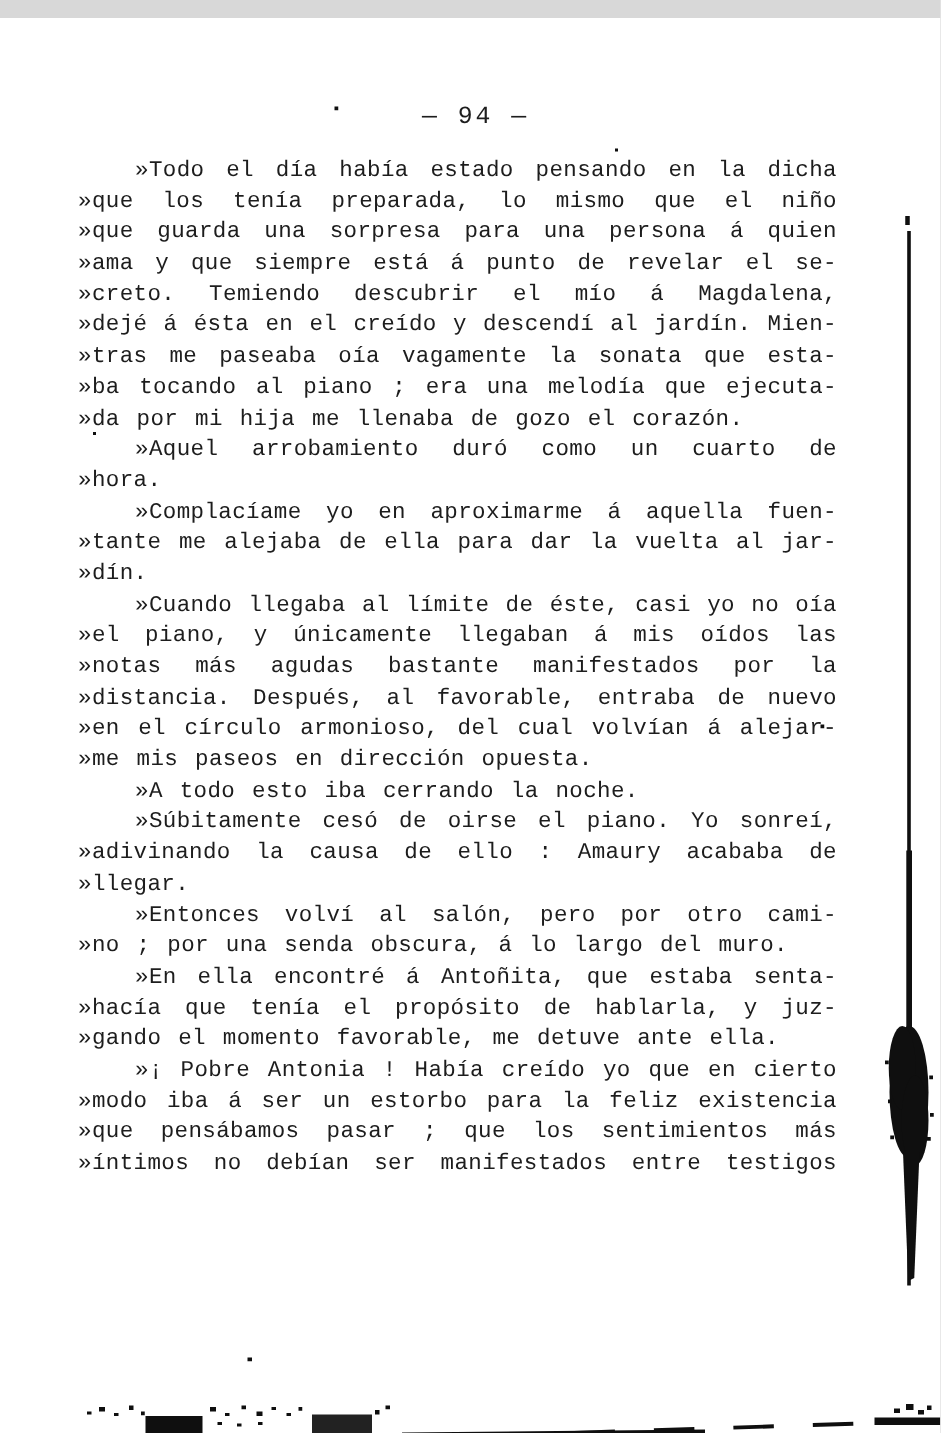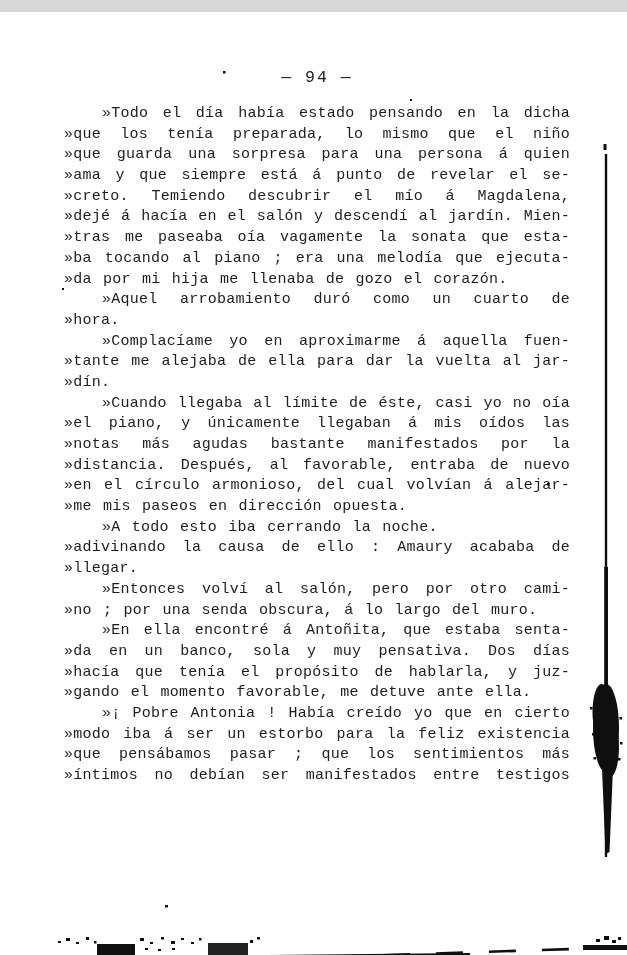--- a/index.html
+++ b/index.html
@@ -20,21 +20,21 @@
   .page-number{
     position:absolute;
     top:56px;left:64px;width:506px;
     text-align:center;
     font-size:16.5px;
     letter-spacing:2px;
     color:var(--ink);
   }
   .text-block{
     position:absolute;
-    top:92px;left:64px;width:506px;
+    top:92px;left:52px;width:506px;
     font-size:15px;
     letter-spacing:.25px;
   }
   .para{margin:0;padding:0;}
   .line{
     height:20.7px;
     line-height:20.7px;
     overflow:hidden;
     text-align:justify;
     text-align-last:justify;
@@ -57,21 +57,21 @@
 
   <div class="page-number">— 94 —</div>
 
   <div class="text-block" id="text-block">
       <div class="para">
         <div class="line indent">»Todo el día había estado pensando en la dicha</div>
         <div class="line">»que los tenía preparada, lo mismo que el niño</div>
         <div class="line">»que guarda una sorpresa para una persona á quien</div>
         <div class="line">»ama y que siempre está á punto de revelar el se-</div>
         <div class="line">»creto. Temiendo descubrir el mío á Magdalena,</div>
-        <div class="line">»dejé á hacía en el salón y descendí al jardín. Mien-</div>
+        <div class="line">»dejé á ésta en el creído y descendí al jardín. Mien-</div>
         <div class="line">»tras me paseaba oía vagamente la sonata que esta-</div>
         <div class="line">»ba tocando al piano ; era una melodía que ejecuta-</div>
         <div class="line last">»da por mi hija me llenaba de gozo el corazón.</div>
       </div>
       <div class="para">
         <div class="line indent">»Aquel arrobamiento duró como un cuarto de</div>
         <div class="line last">»hora.</div>
       </div>
       <div class="para">
         <div class="line indent">»Complacíame yo en aproximarme á aquella fuen-</div>
@@ -83,30 +83,30 @@
         <div class="line">»el piano, y únicamente llegaban á mis oídos las</div>
         <div class="line">»notas más agudas bastante manifestados por la</div>
         <div class="line">»distancia. Después, al favorable, entraba de nuevo</div>
         <div class="line">»en el círculo armonioso, del cual volvían á alejar-</div>
         <div class="line last">»me mis paseos en dirección opuesta.</div>
       </div>
       <div class="para">
         <div class="line indent last">»A todo esto iba cerrando la noche.</div>
       </div>
       <div class="para">
+        <div class="line indent">»Súbitamente cesó de oirse el piano. Yo sonreí,</div>
         <div class="line">»adivinando la causa de ello : Amaury acababa de</div>
         <div class="line last">»llegar.</div>
       </div>
       <div class="para">
         <div class="line indent">»Entonces volví al salón, pero por otro cami-</div>
         <div class="line last">»no ; por una senda obscura, á lo largo del muro.</div>
       </div>
       <div class="para">
         <div class="line indent">»En ella encontré á Antoñita, que estaba senta-</div>
-        <div class="line">»da en un banco, sola y muy pensativa. Dos días</div>
         <div class="line">»hacía que tenía el propósito de hablarla, y juz-</div>
         <div class="line last">»gando el momento favorable, me detuve ante ella.</div>
       </div>
       <div class="para">
         <div class="line indent">»¡ Pobre Antonia ! Había creído yo que en cierto</div>
         <div class="line">»modo iba á ser un estorbo para la feliz existencia</div>
         <div class="line">»que pensábamos pasar ; que los sentimientos más</div>
         <div class="line">»íntimos no debían ser manifestados entre testigos</div>
       </div>
     </div>

